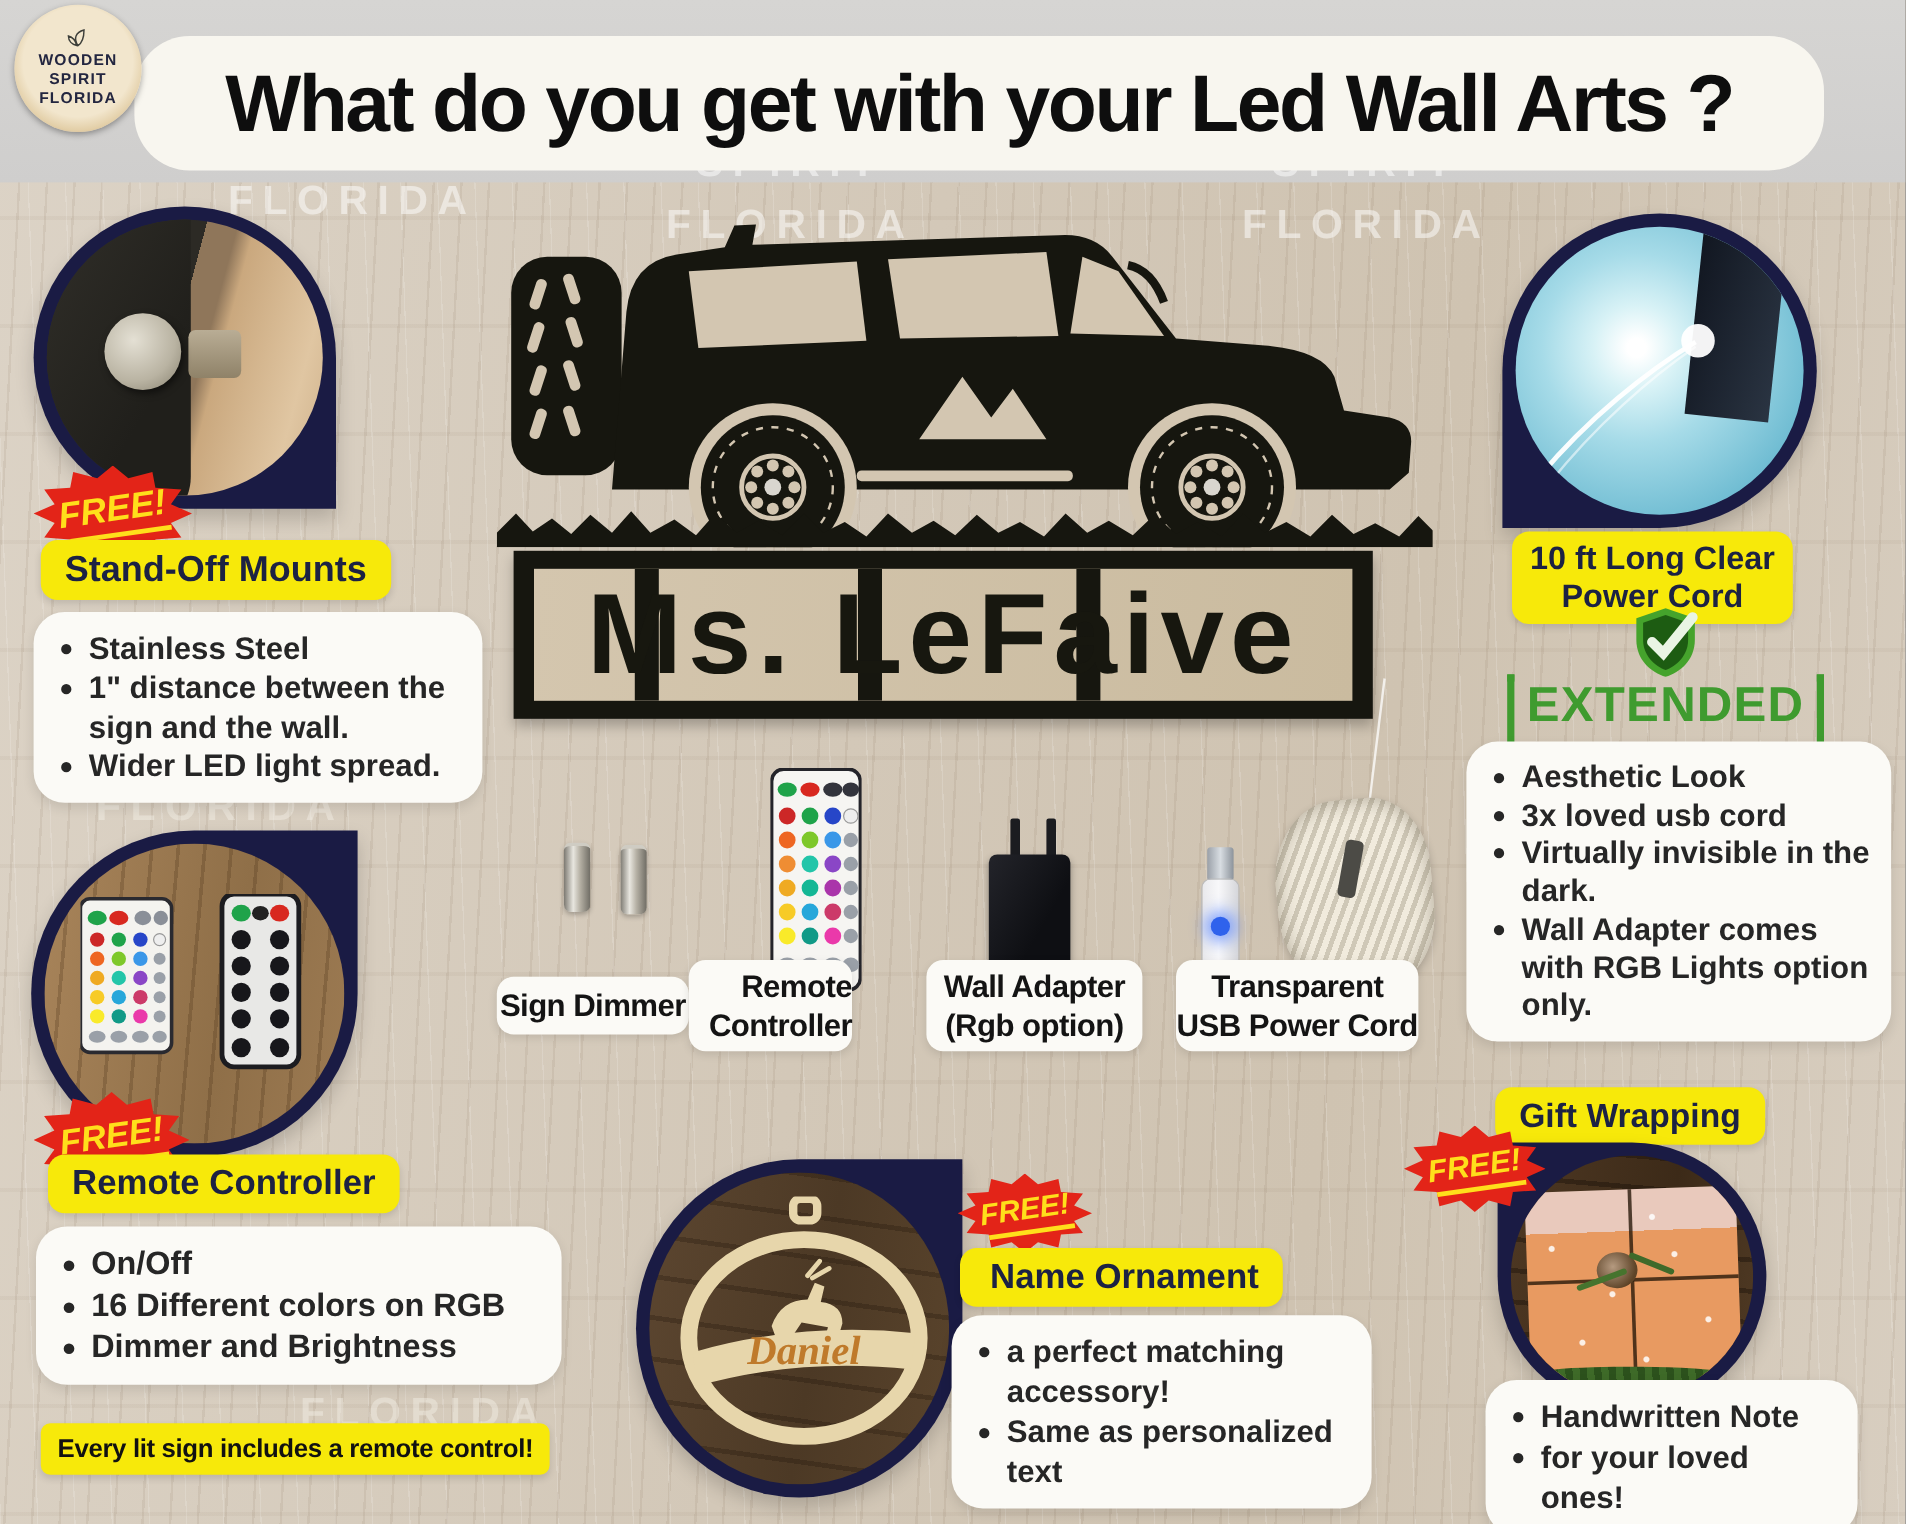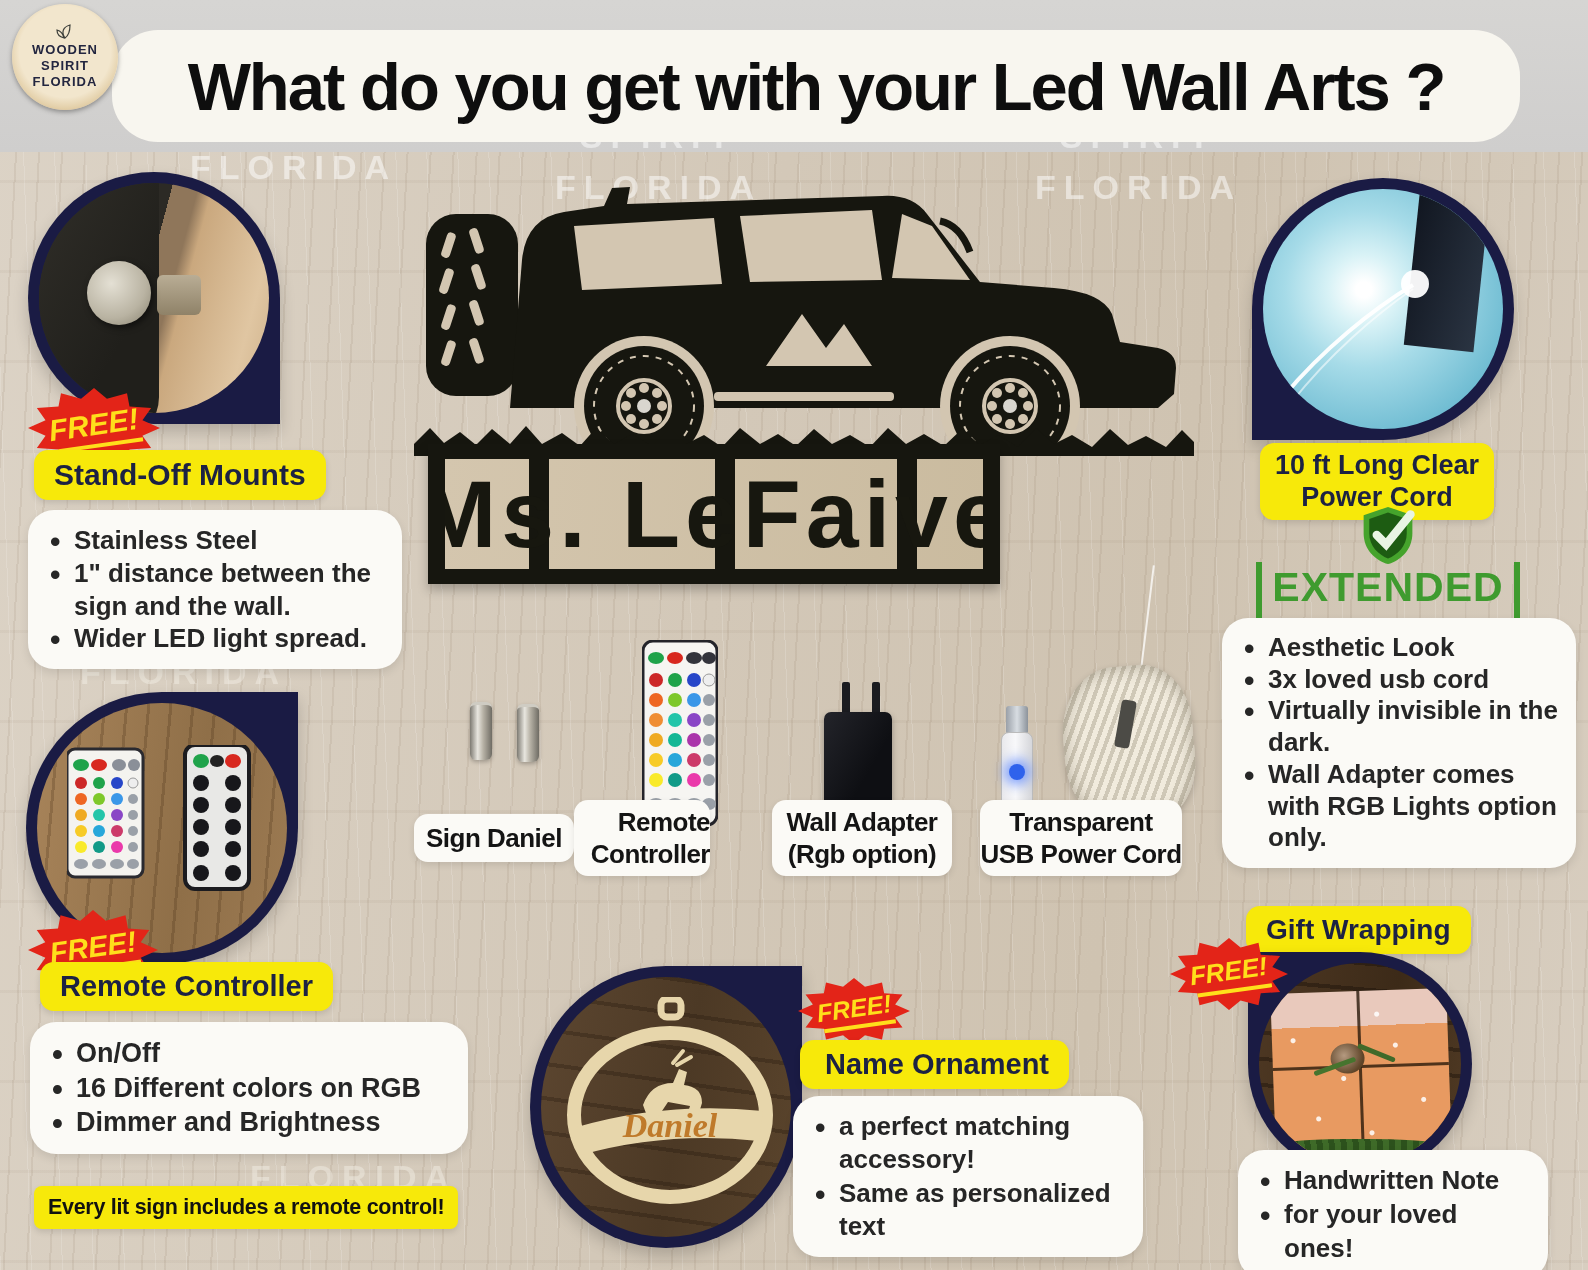--- a/index.html
+++ b/index.html
@@ -60,21 +60,21 @@
     box-shadow:0 4px 10px rgba(0,0,0,.10); }
   .bullets li{ list-style:none; font-weight:700; color:#262626; position:relative; padding-left:30px; }
   .bullets li::before{ content:"•"; position:absolute; left:6px; top:-1px; font-size:1.15em; }
 
   
   .lab{ background:#fbfaf6; border-radius:14px; color:#141414; font-weight:700;
     display:flex; flex-direction:column; align-items:center; justify-content:center;
     font-size:26px; line-height:1.25; letter-spacing:-.5px; box-shadow:0 3px 7px rgba(0,0,0,.10); }
 
   
-  .signplate{ left:428px; top:444px; width:572px; height:140px; background:#16160f;
+  .signplate{ left:428px; top:459px; width:716px; height:140px; background:#16160f;
     box-shadow:0 6px 10px rgba(0,0,0,.25);text-decoration:underline; }
   .signwin{ position:absolute; inset:15px 17px; background:linear-gradient(95deg,#d4c6ae,#cabb9f); overflow:hidden; }
   .signwin .bar{ position:absolute; top:0; bottom:0; width:20px; background:#16160f; }
   .signtext{ position:absolute; inset:0; display:flex; align-items:center; justify-content:center;
     font-size:95px; font-weight:800; letter-spacing:5px; color:#17170f; white-space:nowrap; }
 
   
   .extended{ display:flex; align-items:stretch; justify-content:center; gap:10px; }
   .extended .brk{ width:16px; border-top:6px solid #3f9b2f; }
   .extended .brk.l{ border-left:6px solid #3f9b2f; }
@@ -289,21 +289,21 @@
   <div class="abs prong" style="left:872px;top:682px;"></div>
   <div class="abs adapter" style="left:824px;top:712px;width:68px;height:112px;"></div>
 
   <div class="abs usbtip" style="left:1006px;top:706px;width:22px;height:28px;"></div>
   <div class="abs usbbody" style="left:1001px;top:732px;width:32px;height:96px;"></div>
   <div class="abs usbled" style="left:1009px;top:764px;"></div>
   <div class="abs coil" style="left:1064px;top:666px;width:130px;height:160px;"></div>
   <div class="abs tie" style="left:1118px;top:700px;"></div>
 
   <div class="abs lab" style="left:414px;top:814px;width:160px;height:48px;">
-    <span>Sign Daniel</span>
+    <span>Sign Dimmer</span>
       <span></span>
   </div>
   <div class="abs lab" style="left:574px;top:800px;width:136px;height:76px;align-items:flex-end;">
     <span>Remote</span>
       <span>Controller</span>
   </div>
   <div class="abs lab" style="left:772px;top:800px;width:180px;height:76px;">
     <span>Wall Adapter</span>
       <span>(Rgb option)</span>
   </div>

